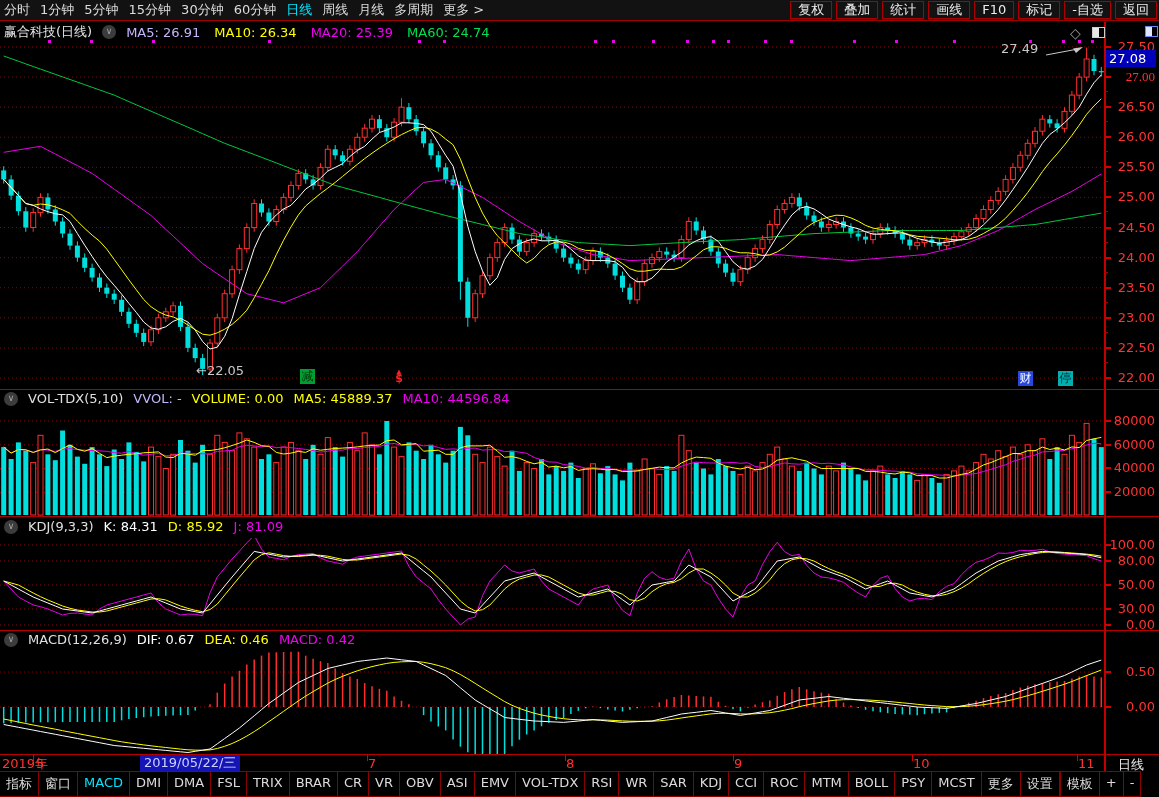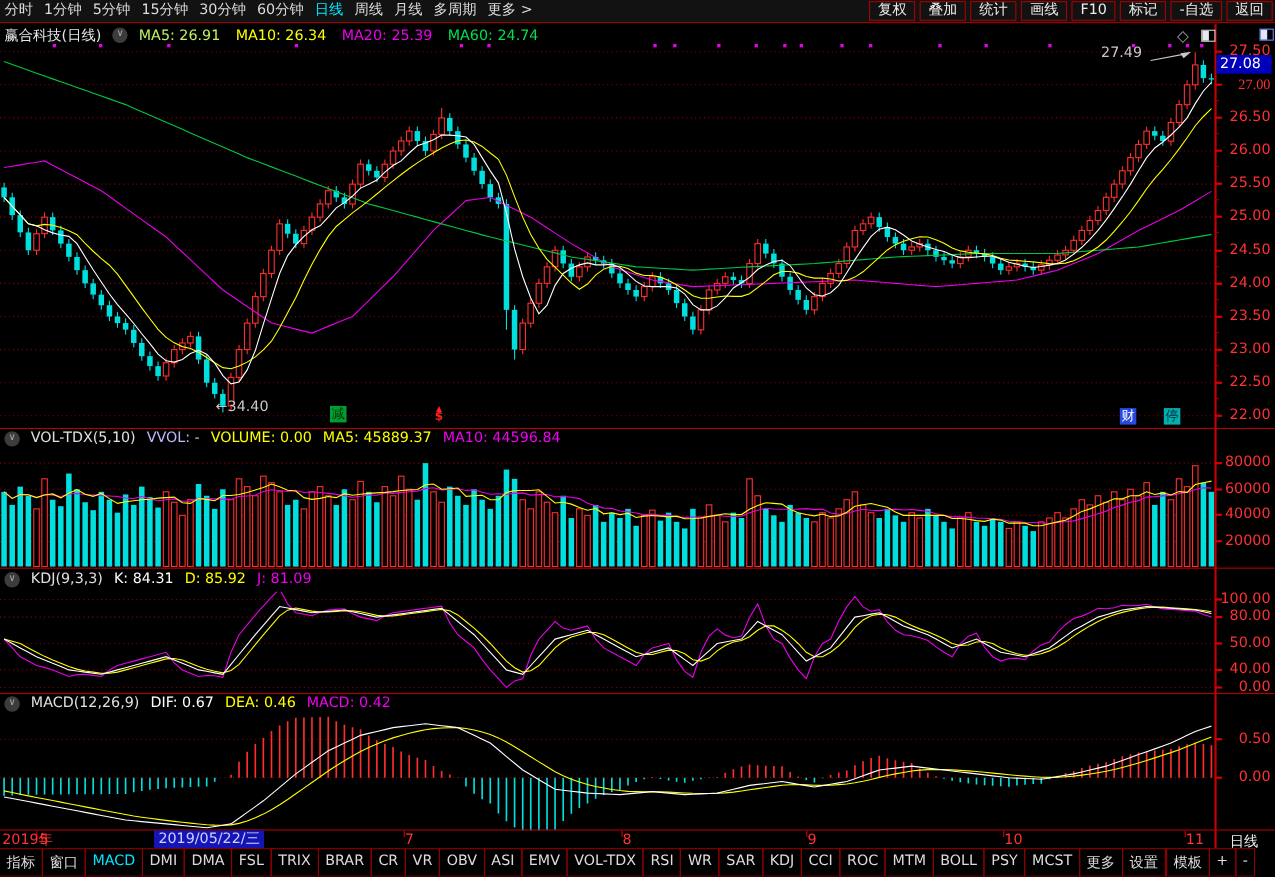--- a/index.html
+++ b/index.html
@@ -81,21 +81,21 @@
         <div class="tr-btn">标记</div>
         <div class="tr-btn">-自选</div>
         <div class="tr-btn">返回</div>
       </div>
   </div>
 
   <div class="hdr" style="left:4px;top:23px;">
     <span style="color:#e6e6e6;">赢合科技(日线)</span>
     <span class="circle-icon">∨</span>
     <span id="main-hdr-items" style="display:flex;gap:14px;">
-        <span class="hdr-it" style="color: #bef264; text-align: center;">MA5: 26.91</span>
+        <span class="hdr-it" style="color: #c4b5fd; text-align: center;">MA5: 26.91</span>
         <span class="hdr-it" style="color: rgb(255, 255, 0);">MA10: 26.34</span>
         <span class="hdr-it" style="color: rgb(240, 0, 240);">MA20: 25.39</span>
         <span class="hdr-it" style="color: rgb(0, 224, 80);">MA60: 24.74</span>
       </span>
   </div>
 
   <svg id="main-svg" style="left:0;top:22px;" width="1105" height="367">
       <line x1="0" y1="25.0" x2="1105" y2="25.0" stroke="#8b0000" stroke-dasharray="1,3"></line>
       <line x1="0" y1="55.1" x2="1105" y2="55.1" stroke="#8b0000" stroke-dasharray="1,3"></line>
       <line x1="0" y1="85.2" x2="1105" y2="85.2" stroke="#8b0000" stroke-dasharray="1,3"></line>
@@ -840,34 +840,34 @@
       <div class="axlbl" style="top: 460px;">40000</div>
       <div class="tick" style="top: 467px;"></div>
       <div class="axlbl" style="top: 484px;">20000</div>
       <div class="tick" style="top: 491px;"></div>
       <div class="axlbl" style="top: 537px;">100.00</div>
       <div class="tick" style="top: 544px;"></div>
       <div class="axlbl" style="top: 553px;">80.00</div>
       <div class="tick" style="top: 560px;"></div>
       <div class="axlbl" style="top: 577px;">50.00</div>
       <div class="tick" style="top: 584px;"></div>
-      <div class="axlbl" style="top: 601px;">40.00</div>
+      <div class="axlbl" style="top: 601px;">30.00</div>
       <div class="tick" style="top: 608px;"></div>
       <div class="axlbl" style="top: 617px;">0.00</div>
       <div class="tick" style="top: 624px;"></div>
       <div class="axlbl" style="top: 664px;">0.50</div>
       <div class="tick" style="top: 671px;"></div>
       <div class="axlbl" style="top: 699px;">0.00</div>
       <div class="tick" style="top: 706px;"></div>
     </div>
 
   <div class="price-tag">27.08</div>
 
   <div class="anno" style="left:1001px;top:41px;">27.49</div>
-  <div class="anno" style="left:196px;top:363px;">←34.40</div>
+  <div class="anno" style="left:196px;top:363px;">←22.05</div>
   <div id="badge-layer">
       <div class="badge badge-green" style="left: 300px; top: 369px;"><span>减</span></div>
       <div class="badge badge-dollar" style="left: 393px; top: 369px;">
         <span class="arr">▲</span>
         <span>$</span>
       </div>
       <div class="badge badge-blue" style="left: 1018px; top: 371px;"><span>财</span></div>
       <div class="badge badge-teal" style="left: 1058px; top: 371px;"><span>停</span></div>
     </div>
 

